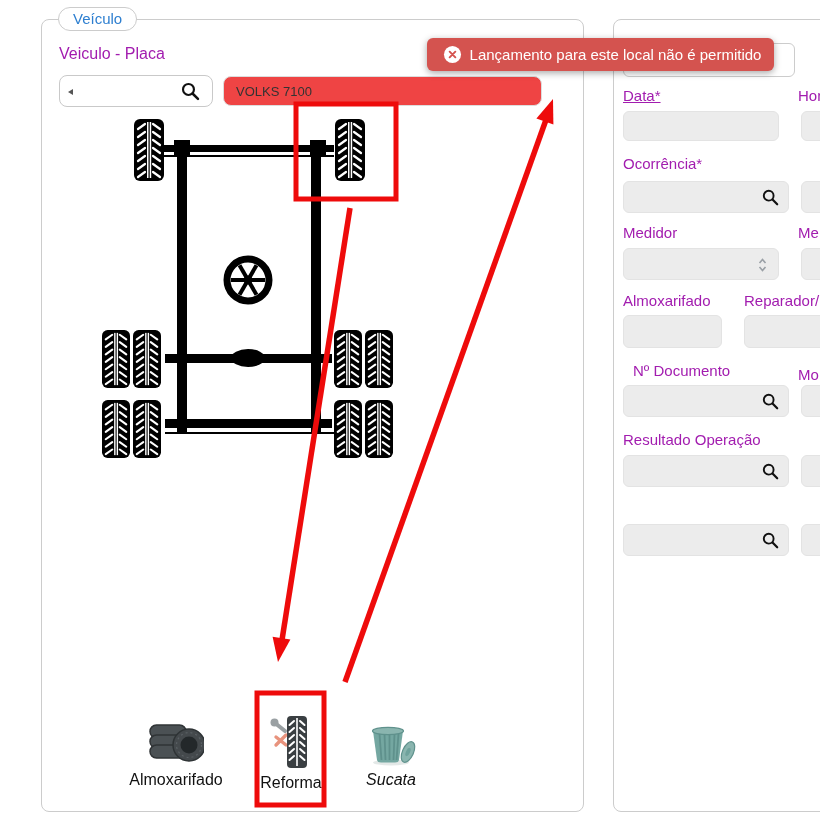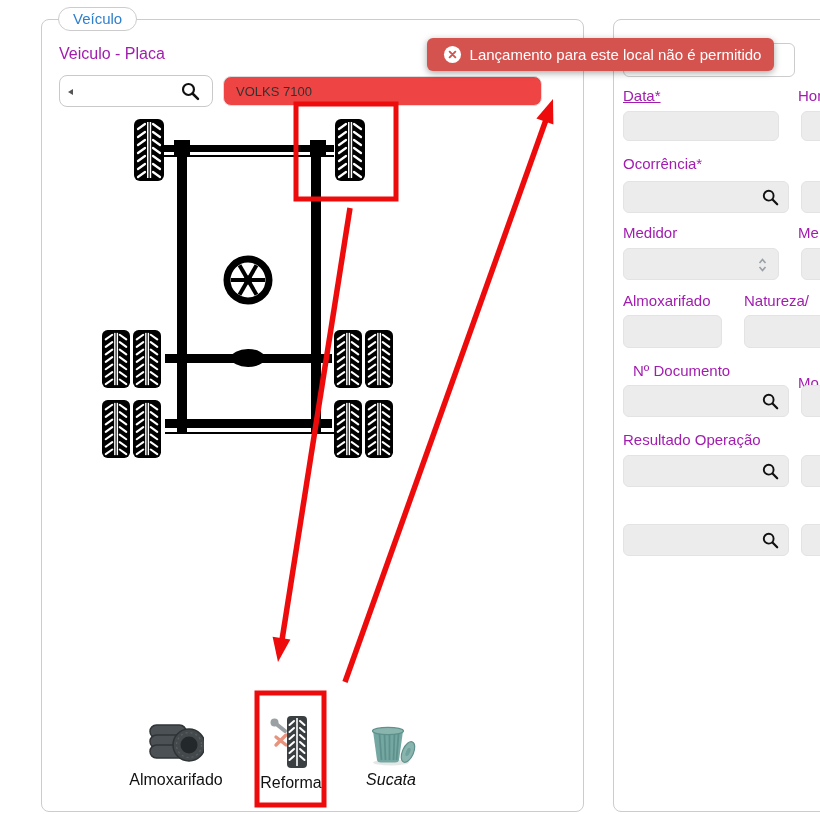--- a/index.html
+++ b/index.html
@@ -123,26 +123,26 @@
   <div class="lbl" style="left:184px;top:204px;">Me</div>
   <div class="ginput w-main" style="left:9px;top:228px;height:32px;">
     <svg class="chev-right" viewBox="0 0 11 16">
       <path d="M2.5 6 L5.5 2.5 L8.5 6" fill="none" stroke="#9aa0a6" stroke-width="1.6"></path>
       <path d="M2.5 10 L5.5 13.5 L8.5 10" fill="none" stroke="#9aa0a6" stroke-width="1.6"></path>
     </svg>
   </div>
   <div class="ginput w-col2" style="left:187px;top:228px;height:32px;"></div>
 
   <div class="lbl" style="left:9px;top:272px;">Almoxarifado</div>
-  <div class="lbl" style="left:130px;top:272px;">Natureza/</div>
+  <div class="lbl" style="left:130px;top:272px;">Reparador/</div>
   <div class="ginput w-exp" style="left:9px;top:295px;height:33px;"></div>
   <div class="ginput w-rep" style="left:130px;top:295px;height:33px;"></div>
 
   <div class="lbl" style="left:19px;top:342px;">Nº Documento</div>
-  <div class="lbl" style="left:184px;top:354px;">Mo</div>
+  <div class="lbl" style="left:184px;top:346px;">Mo</div>
   <div class="ginput w-search" style="left:9px;top:365px;height:32px;">
     <svg class="icon-right" viewBox="0 0 16 16">
       <circle cx="6.3" cy="6.3" r="4.6" fill="none" stroke="#111" stroke-width="1.8"></circle>
       <line x1="9.9" y1="9.9" x2="14.3" y2="14.3" stroke="#111" stroke-width="2.1" stroke-linecap="round"></line>
     </svg>
   </div>
   <div class="ginput w-col2" style="left:187px;top:365px;height:32px;"></div>
 
   <div class="lbl" style="left:9px;top:411px;">Resultado Operação</div>
   <div class="ginput w-search" style="left:9px;top:435px;height:32px;">

